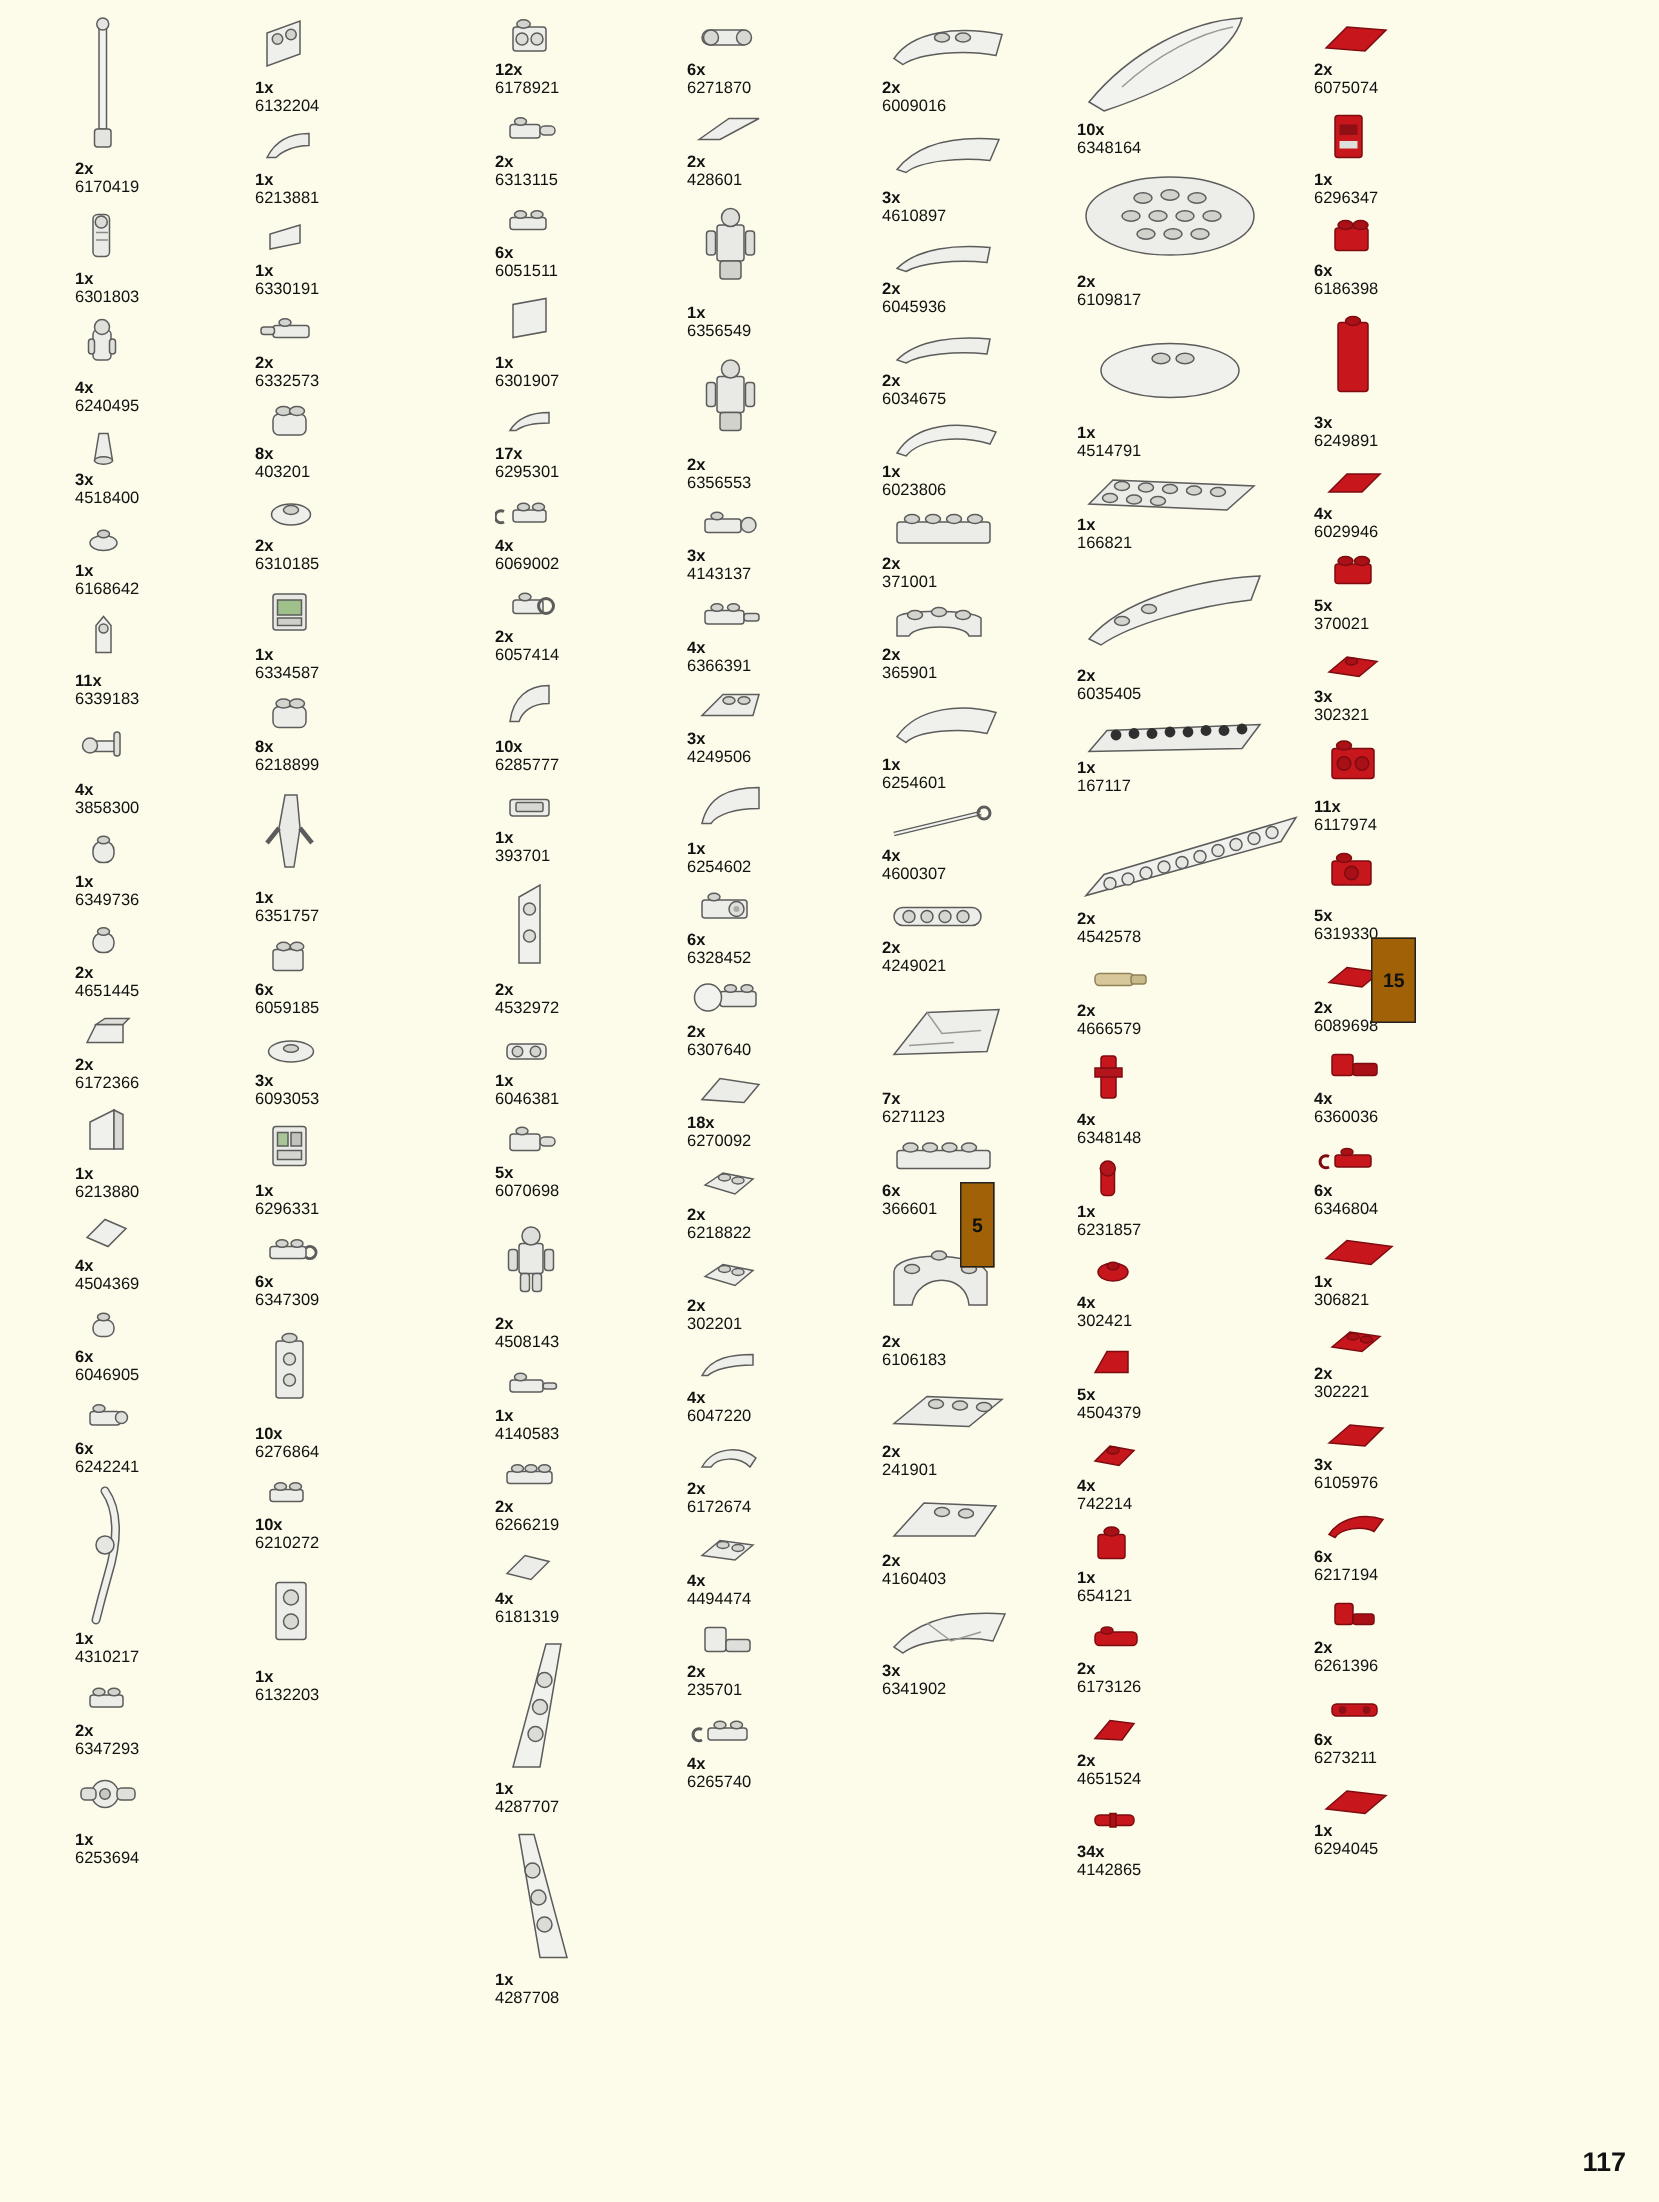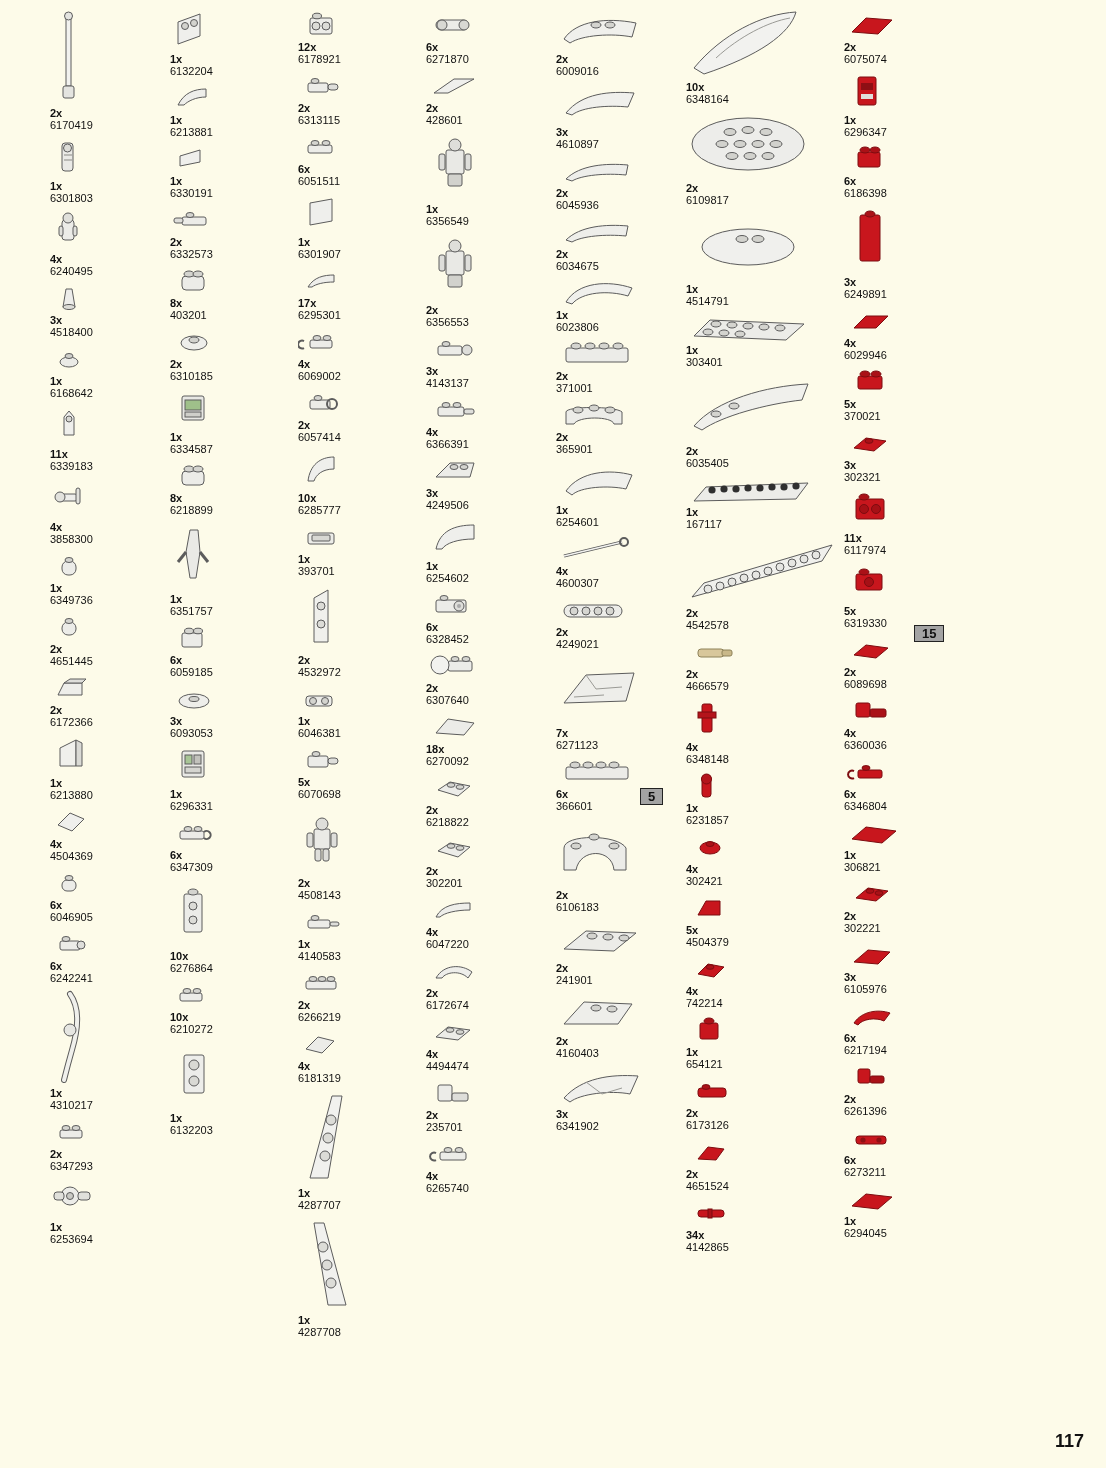--- a/index.html
+++ b/index.html
@@ -22,21 +22,21 @@
     padding: 10px 18px 0 50px;
   }
   .col {
     display: flex;
     flex-direction: column;
     align-items: flex-start;
   }
   
   .col-0 { width: 120px; }
   .col-1 { width: 128px; }
-  .col-2 { width: 128px; }
+  .col-2 { width: 128px; margin-left: 32px; }
   .col-3 { width: 130px; }
   .col-4 { width: 130px; }
   .col-5 { width: 158px; }
   .col-6 { width: 120px; }
 
   .part {
     position: relative;
     margin-bottom: 5px;
     width: 100%;
   }
@@ -58,24 +58,24 @@
     margin-top: 1px;
   }
   .pid {
     font-size: 11px;
     color: #111;
     line-height: 13px;
   }
   .callout {
     position: absolute;
     border: 1px solid #222;
-    background: #a3a3a3;
+    background: #a16207;
     font-size: 13px;
     font-weight: bold;
-    padding: 0 7px;
+    padding: 20px 7px;
     color: #111;
   }
   #callout-5 { left: 640px; top: 788px; }
   #callout-15 { left: 914px; top: 625px; }
   #page-number {
     position: absolute;
     right: 22px;
     bottom: 16px;
     font-size: 18px;
     font-weight: bold;
@@ -1073,21 +1073,21 @@
               <ellipse cx="46" cy="17" rx="5" ry="3" fill="#d4d4cf" stroke="#5c5c5c"></ellipse>
               <ellipse cx="62" cy="18" rx="5" ry="3" fill="#d4d4cf" stroke="#5c5c5c"></ellipse>
               <ellipse cx="78" cy="19" rx="5" ry="3" fill="#d4d4cf" stroke="#5c5c5c"></ellipse>
               <ellipse cx="94" cy="20" rx="5" ry="3" fill="#d4d4cf" stroke="#5c5c5c"></ellipse>
               <ellipse cx="22" cy="24" rx="5" ry="3" fill="#d4d4cf" stroke="#5c5c5c"></ellipse>
               <ellipse cx="38" cy="25" rx="5" ry="3" fill="#d4d4cf" stroke="#5c5c5c"></ellipse>
               <ellipse cx="54" cy="26" rx="5" ry="3" fill="#d4d4cf" stroke="#5c5c5c"></ellipse>
             </svg>
         </div>
         <div class="qty">1x</div>
-        <div class="pid">303401</div>
+        <div class="pid">166821</div>
       </div>
       <div class="part">
         <div class="pic tall">
           <svg width="130" height="62" class="svgpart">
               <path d="M8 48 C30 22 80 8 122 6 L116 22 C80 26 36 38 16 52 Z" fill="#f0f0ec" stroke="#5c5c5c"></path>
               <ellipse cx="30" cy="36" rx="5" ry="3" fill="#d4d4cf" stroke="#5c5c5c"></ellipse>
               <ellipse cx="48" cy="28" rx="5" ry="3" fill="#d4d4cf" stroke="#5c5c5c"></ellipse>
             </svg>
         </div>
         <div class="qty">2x</div>

